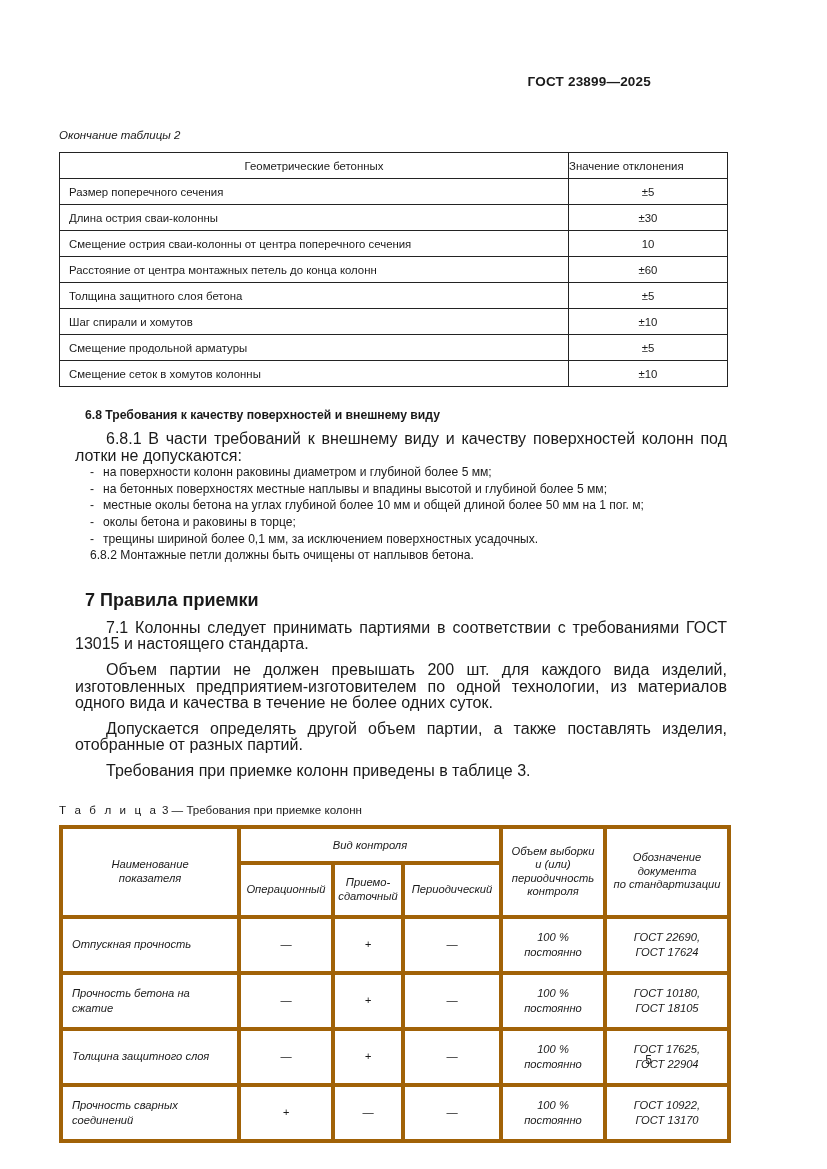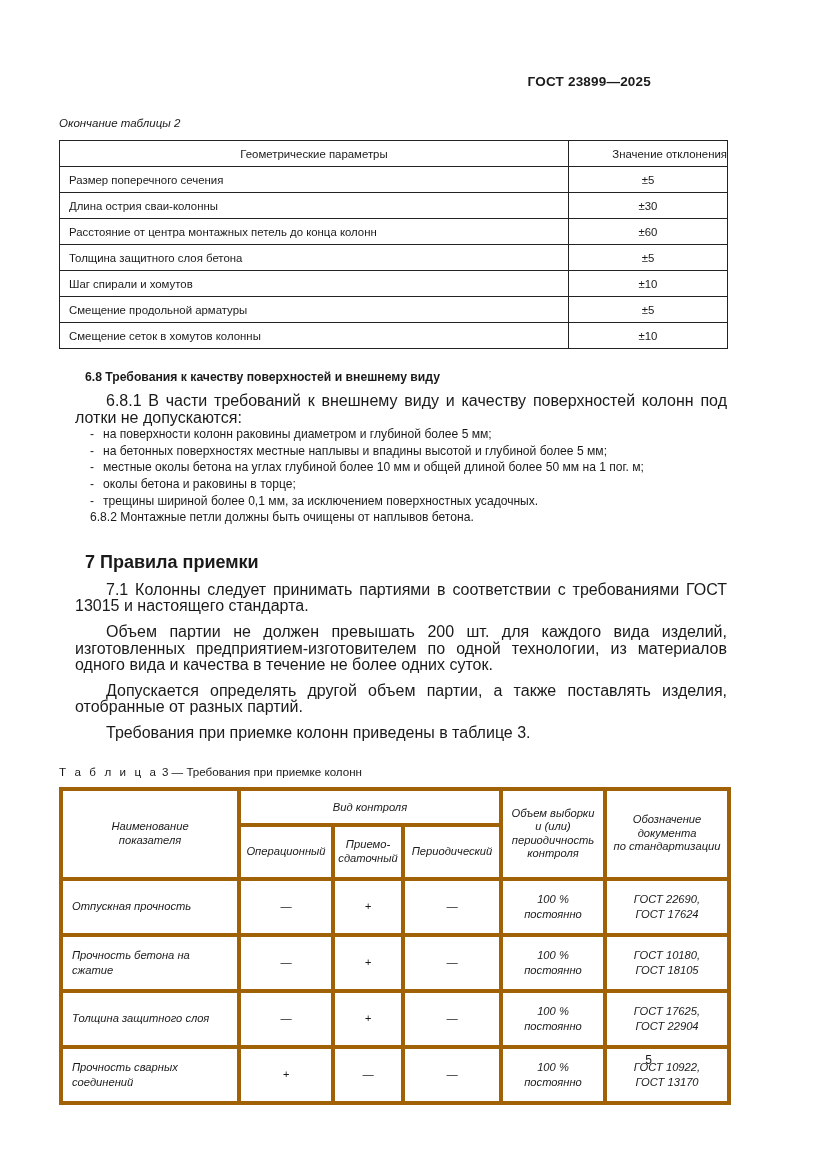--- a/index.html
+++ b/index.html
@@ -31,21 +31,21 @@
     font-size: 13.5px;
     font-weight: bold;
     letter-spacing: 0.2px;
     white-space: nowrap;
   }
 
   
   .content {
     position: absolute;
     left: 59px;
-    top: 117px;
+    top: 129px;
     width: 668px;
   }
 
   .table-caption-italic {
     font-style: italic;
     font-size: 11.5px;
     margin: 0 0 11px 0;
   }
 
   
@@ -59,22 +59,21 @@
     font-weight: normal;
     font-size: 11.4px;
     padding: 0;
     height: 25px;
     vertical-align: middle;
   }
   table.t2 th.h-param {
     text-align: center;
   }
   table.t2 th.h-val {
-    text-align: right;
-    padding-left: 16px;
+    text-align: left;
   }
   table.t2 td.param {
     text-align: left;
     padding-left: 9px;
   }
   table.t2 td.val {
     text-align: center;
   }
   .col-param { width: 509px; }
   .col-val   { width: 159px; }
@@ -190,32 +189,36 @@
 
     <div class="table-caption-italic">Окончание таблицы 2</div>
 
     <table class="t2">
       <colgroup>
           <col class="col-param">
           <col class="col-val">
         </colgroup>
       <thead>
         <tr>
-          <th class="h-param">Геометрические параметры</th>
+          <th class="h-param">Геометрические бетонных</th>
           <th class="h-val">Значение отклонения</th>
         </tr>
       </thead>
       <tbody>
         <tr>
           <td class="param">Размер поперечного сечения</td>
           <td class="val">±5</td>
         </tr>
         <tr>
           <td class="param">Длина острия сваи-колонны</td>
           <td class="val">±30</td>
+        </tr>
+        <tr>
+          <td class="param">Смещение острия сваи-колонны от центра поперечного сечения</td>
+          <td class="val">10</td>
         </tr>
         <tr>
           <td class="param">Расстояние от центра монтажных петель до конца колонн</td>
           <td class="val">±60</td>
         </tr>
         <tr>
           <td class="param">Толщина защитного слоя бетона</td>
           <td class="val">±5</td>
         </tr>
         <tr>

